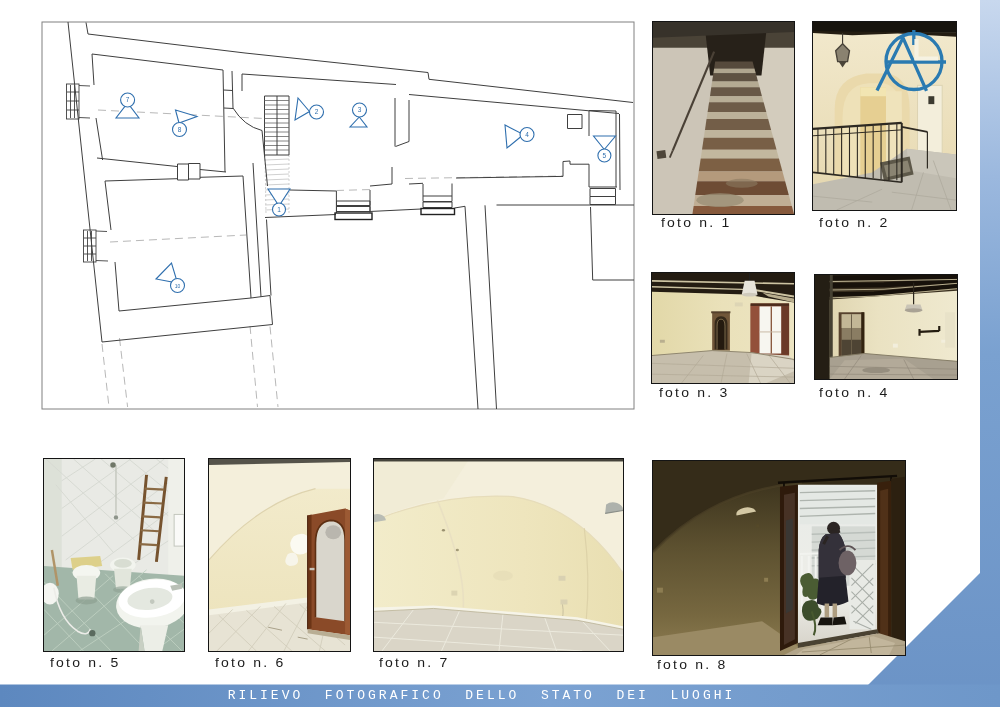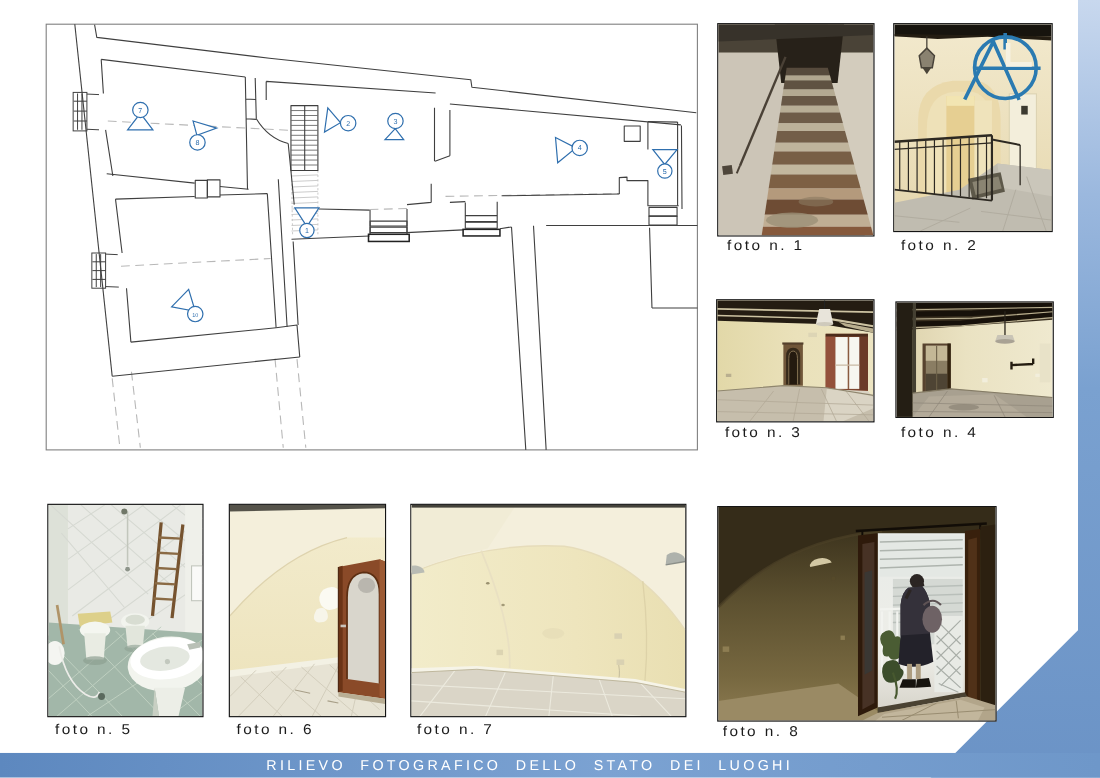--- a/index.html
+++ b/index.html
@@ -28,21 +28,21 @@
       <stop offset="1" stop-color="#6e97c9"></stop>
     </linearGradient>
   </defs>
 
   <path d="M980,0 L1000,0 L1000,707 L846,707 L980,573 Z" fill="url(#rbar)"></path>
 
   <rect x="0" y="684.5" width="1000" height="22.5" fill="url(#fbar)"></rect>
 </svg>
 
 <div class="abs" style="left:0;top:688px;width:963px;text-align:center;z-index:5;
-     color:#ffffff;font-size:13px;letter-spacing:3px;">RILIEVO&nbsp; FOTOGRAFICO&nbsp; DELLO&nbsp; STATO&nbsp; DEI&nbsp; LUOGHI</div>
+     color:#ffffff;font-size:13px;letter-spacing:3px;font-family:Liberation Mono, monospace;">RILIEVO&nbsp; FOTOGRAFICO&nbsp; DELLO&nbsp; STATO&nbsp; DEI&nbsp; LUOGHI</div>
 
 <svg id="plan" class="abs" style="left:0;top:0;z-index:2;" width="1000" height="707" viewBox="0 0 1000 707">
 
   <rect x="42" y="22" width="592" height="387" fill="none" stroke="#808080" stroke-width="1"></rect>
 
   <g stroke="#c4c4c4" stroke-width="0.8" fill="none">
     <path d="M265,160 L289,159 M265,165 L289,164 M265,170 L289,169 M265,175 L289,174 M265,180 L289,179 M265,185 L289,184 M265,190 L289,189 M265,195 L289,194 M265,200 L289,199 M265,205 L289,204 M265,210 L289,209"></path>
     <path d="M265,155 L266,214 M289,155 L289,214" stroke-dasharray="2 2"></path>
   </g>
 

